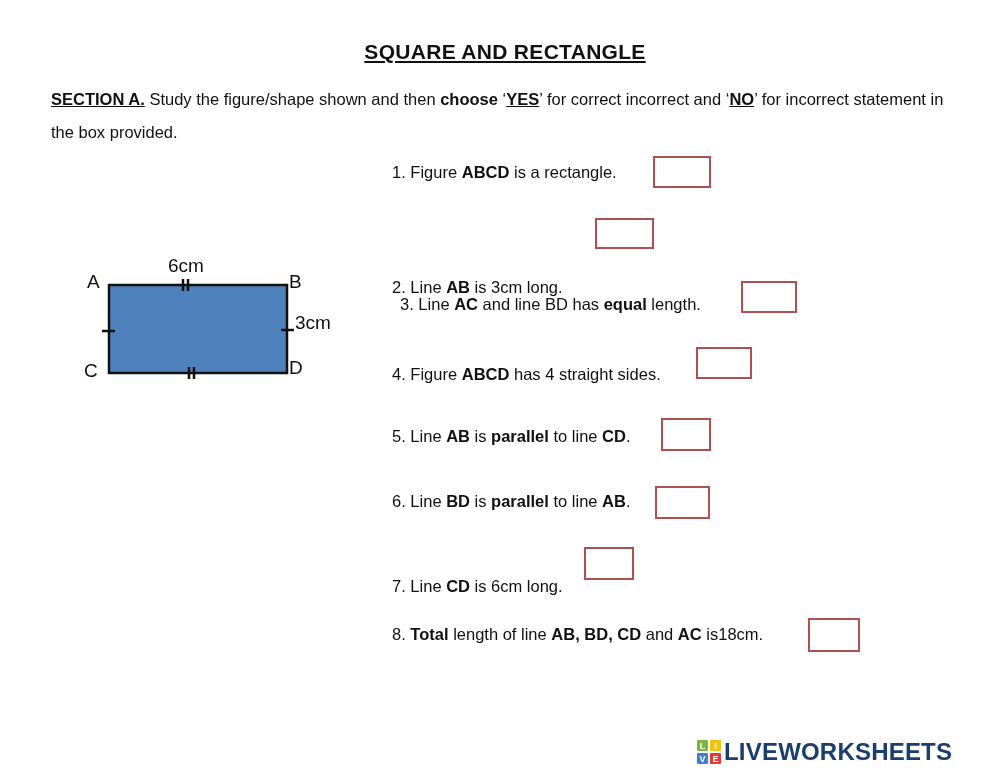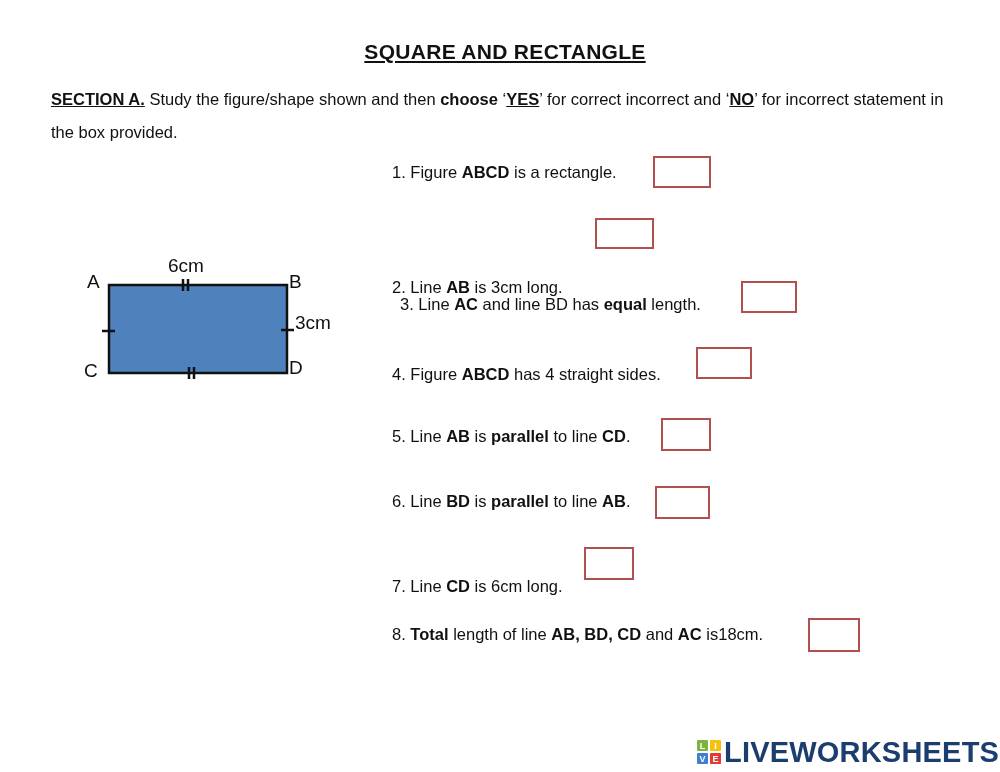--- a/index.html
+++ b/index.html
@@ -30,21 +30,21 @@
     }
     .logo { position: absolute; left: 697px; top: 736px; height: 32px; display: flex; align-items: center; }
     .logo-grid {
       display: grid; grid-template-columns: 11px 11px; grid-template-rows: 11px 11px; gap: 2px; margin-right: 3px;
     }
     .logo-grid span {
       display: flex; align-items: center; justify-content: center;
       font-size: 9px; font-weight: bold; color: #fff; border-radius: 1px;
     }
     .logo-text {
-      font-size: 29px; font-weight: bold; color: #1b3e6e; letter-spacing: 0.2px;
+      font-size: 24px; font-weight: bold; color: #1b3e6e; letter-spacing: 0.2px;
     }
   </style>
 </head>
 <body>
 
 <div class="title">SQUARE AND RECTANGLE</div>
 
 <div class="instr">
   <span class="sec">SECTION A.</span><span> Study the figure/shape shown and then </span><b>choose</b><span> ‘</span><u>YES</u><span>’ for correct incorrect and ‘</span><u>NO</u><span>’ for incorrect statement in the box provided.</span>
 </div>

